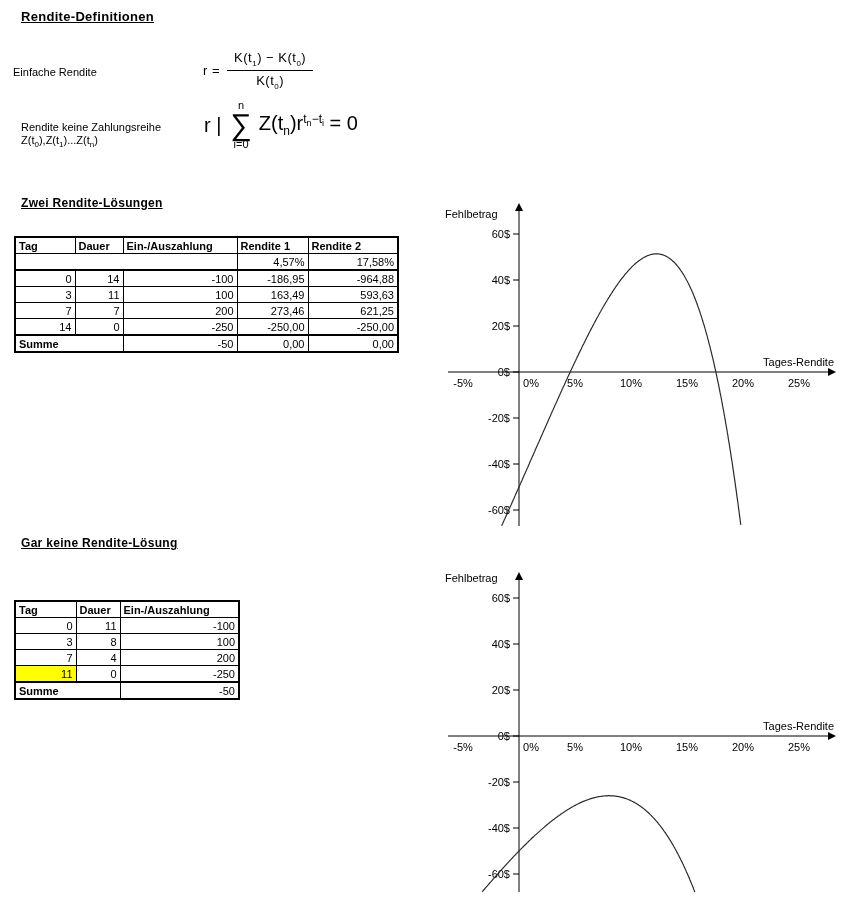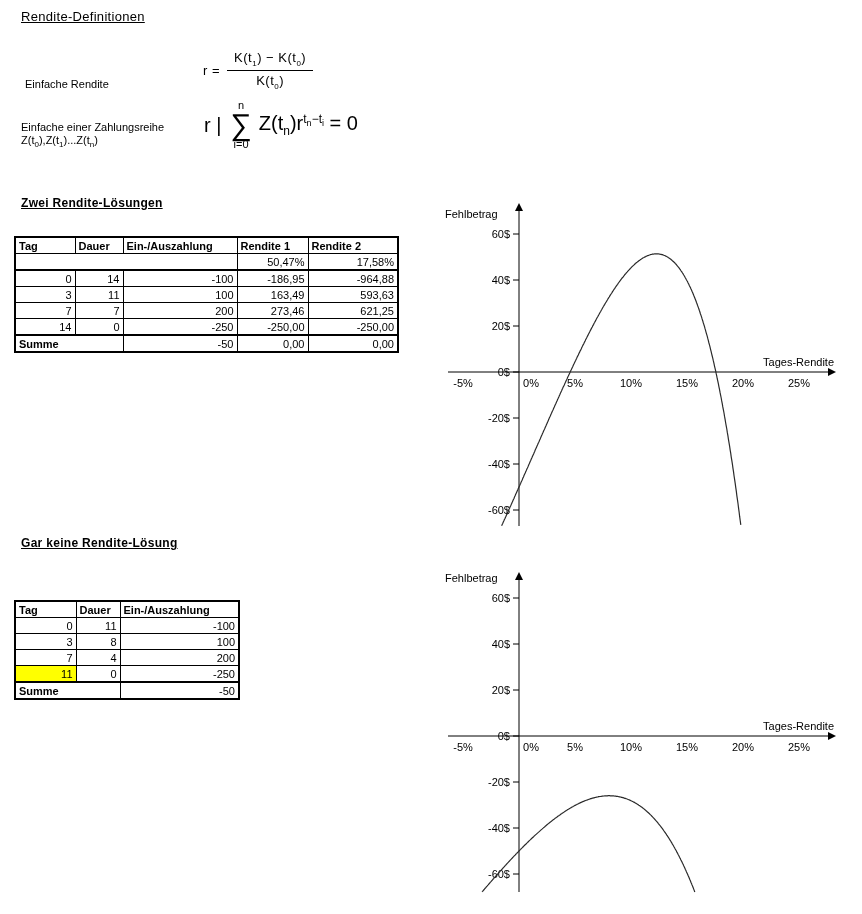--- a/index.html
+++ b/index.html
@@ -1,23 +1,23 @@
 <!DOCTYPE html>
 <html><head>
 <meta charset="utf-8">
 <style>
   html,body{margin:0;padding:0;background:#fff;}
   .canvas{position:relative;width:862px;height:914px;background:#ffffff;
           font-family:"Liberation Sans",sans-serif;color:#000;overflow:hidden;}
 
-  .doc-title{position:absolute;left:21px;top:9px;font-size:13px;font-weight:normal;
+  .doc-title{position:absolute;left:21px;top:9px;font-size:13px;font-weight:bold;
              text-decoration:underline;letter-spacing:0.3px;}
 
   .small-label{font-size:11px;}
-  .lbl-einfache{position:absolute;left:25px;top:66px;margin-top:12px;}
+  .lbl-einfache{position:absolute;left:13px;top:66px;}
   .lbl-reihe{position:absolute;left:21px;top:121px;line-height:13px;}
 
   .formula1{position:absolute;left:203px;top:50px;display:flex;align-items:center;
             font-size:13px;letter-spacing:0.5px;}
   .formula1 .lhs{margin-right:7px;}
   .frac{display:inline-block;text-align:center;}
   .frac .num{padding:0 7px 2px 7px;}
   .frac .den{border-top:1px solid #000;padding:2px 7px 0 7px;}
   .frac sub,.lbl-reihe sub{font-size:8px;}
 
@@ -65,21 +65,21 @@
 
   <div class="formula1">
     <span class="lhs">r =</span>
     <span class="frac">
       <span class="num" style="display:block">K(t<sub>1</sub>) − K(t<sub>0</sub>)</span>
       <span class="den" style="display:block">K(t<sub>0</sub>)</span>
     </span>
   </div>
 
   <div class="small-label lbl-reihe">
-    <div>Einfache einer Zahlungsreihe</div>
+    <div>Rendite keine Zahlungsreihe</div>
     <div>Z(t<sub>0</sub>),Z(t<sub>1</sub>)...Z(t<sub>n</sub>)</div>
   </div>
 
   <div class="formula2">
     <span class="lhs">r |</span>
     <span class="sigma">
       <span class="stop">n</span>
       <span class="ssym">∑</span>
       <span class="sbot">i=0</span>
     </span>
@@ -99,21 +99,21 @@
     <tbody>
         <tr>
       <th>Tag</th>
       <th>Dauer</th>
       <th>Ein-/Auszahlung</th>
       <th>Rendite 1</th>
       <th>Rendite 2</th>
     </tr>
     <tr class="rate">
       <td colspan="3"></td>
-      <td class="num">50,47%</td>
+      <td class="num">4,57%</td>
       <td class="num">17,58%</td>
     </tr>
     <tr>
       <td class="num">0</td>
       <td class="num">14</td>
       <td class="num">-100</td>
       <td class="num">-186,95</td>
       <td class="num">-964,88</td>
     </tr>
     <tr>

